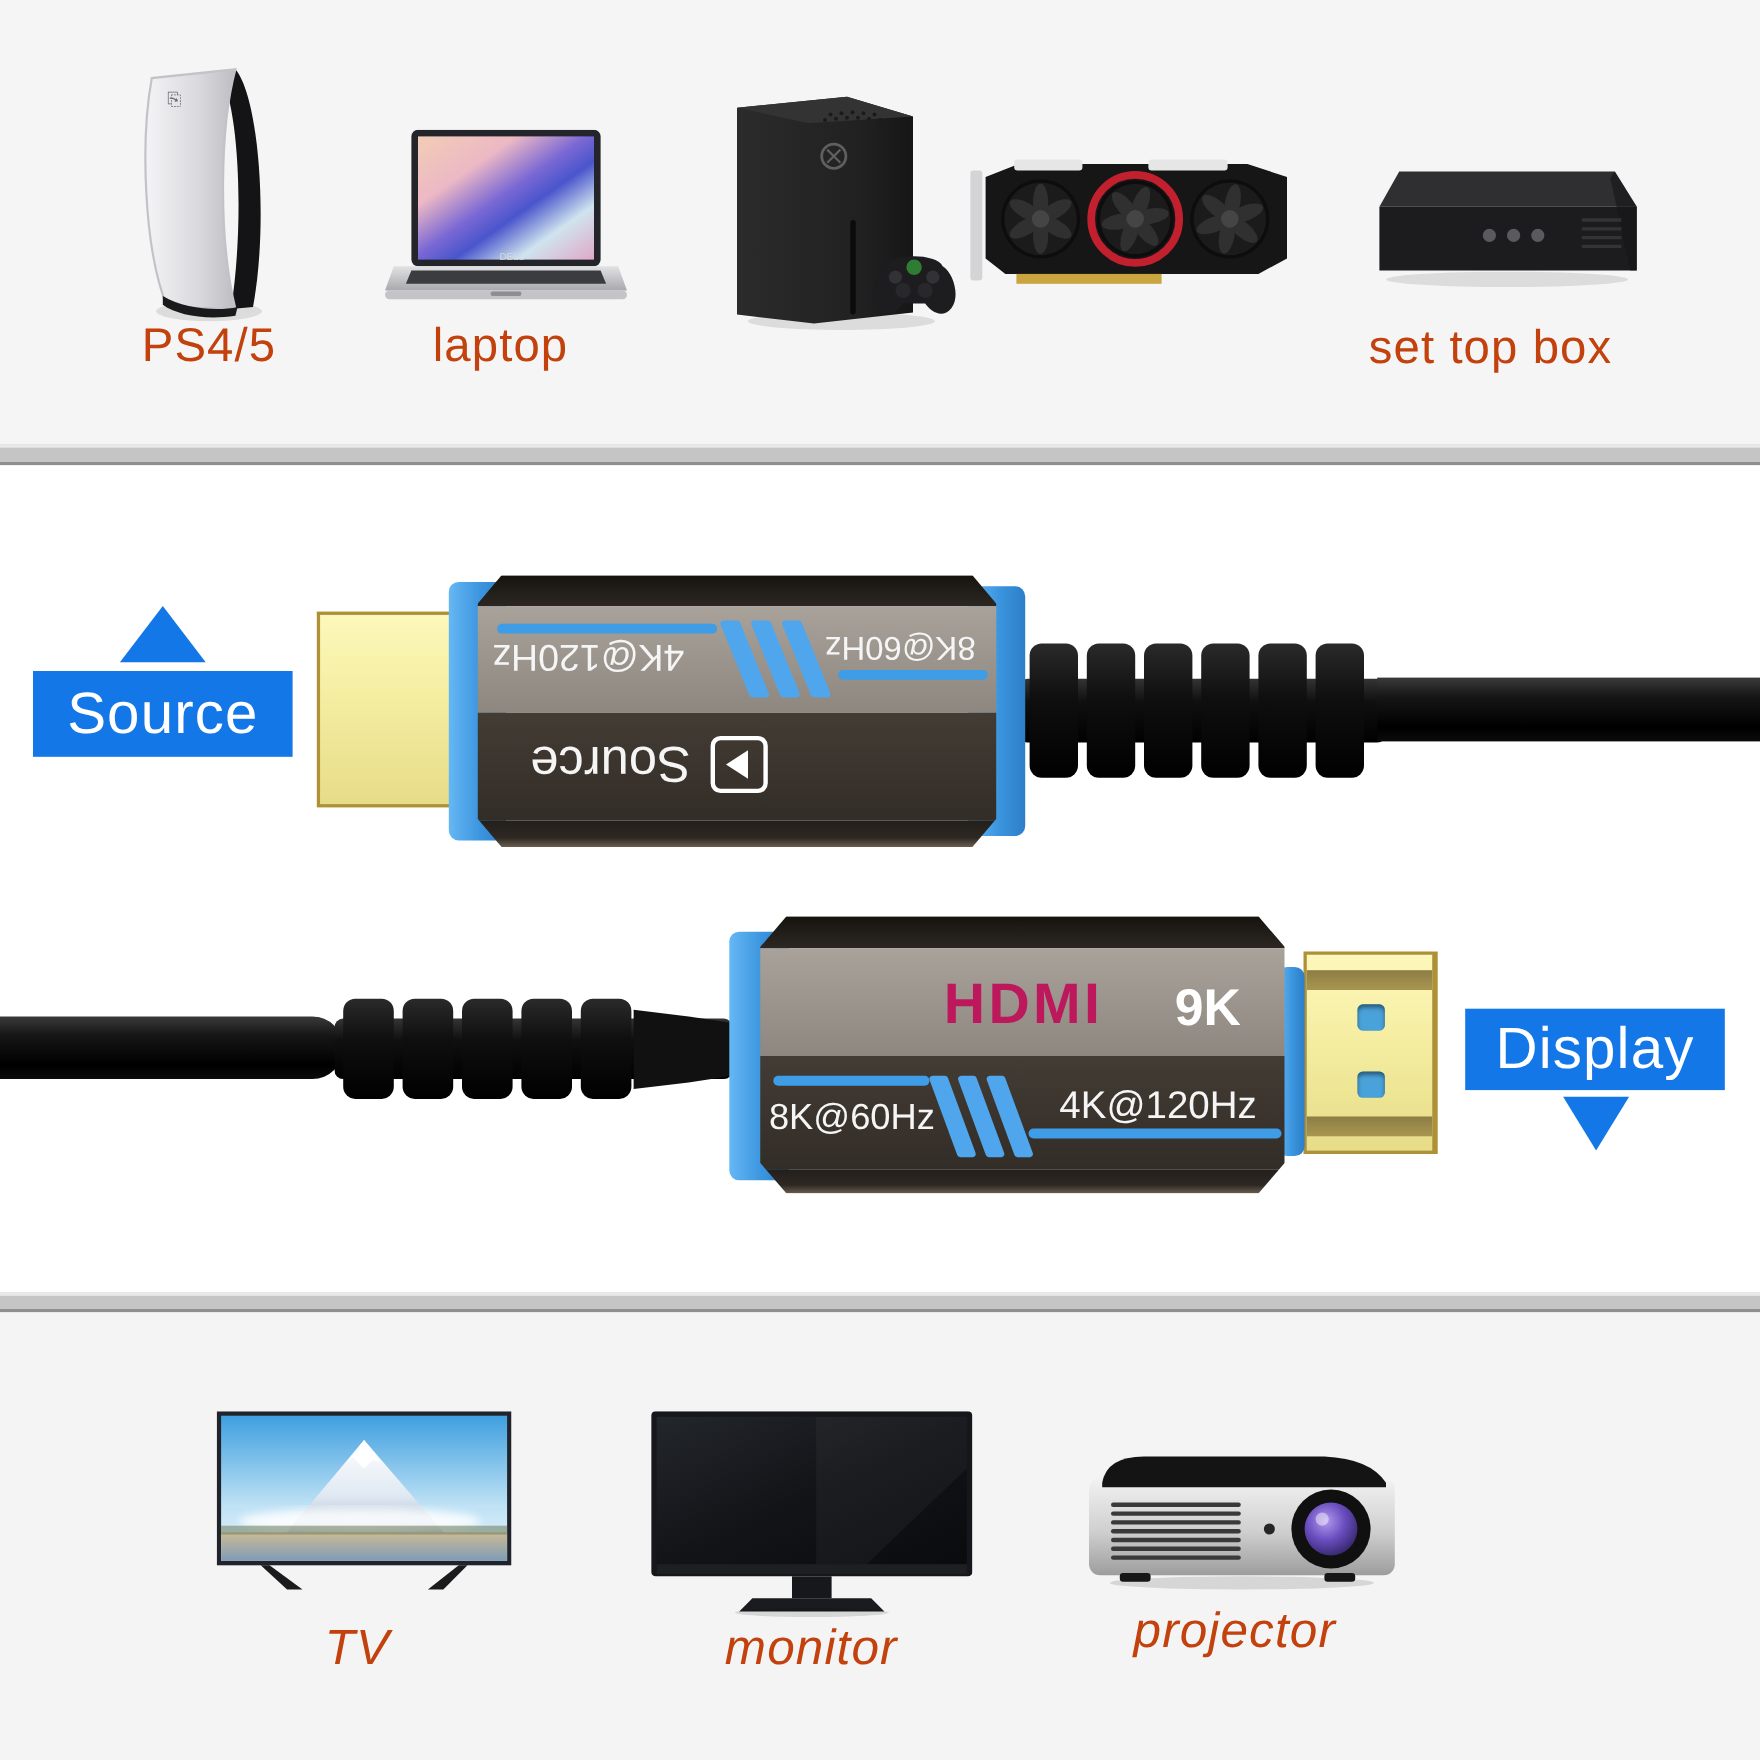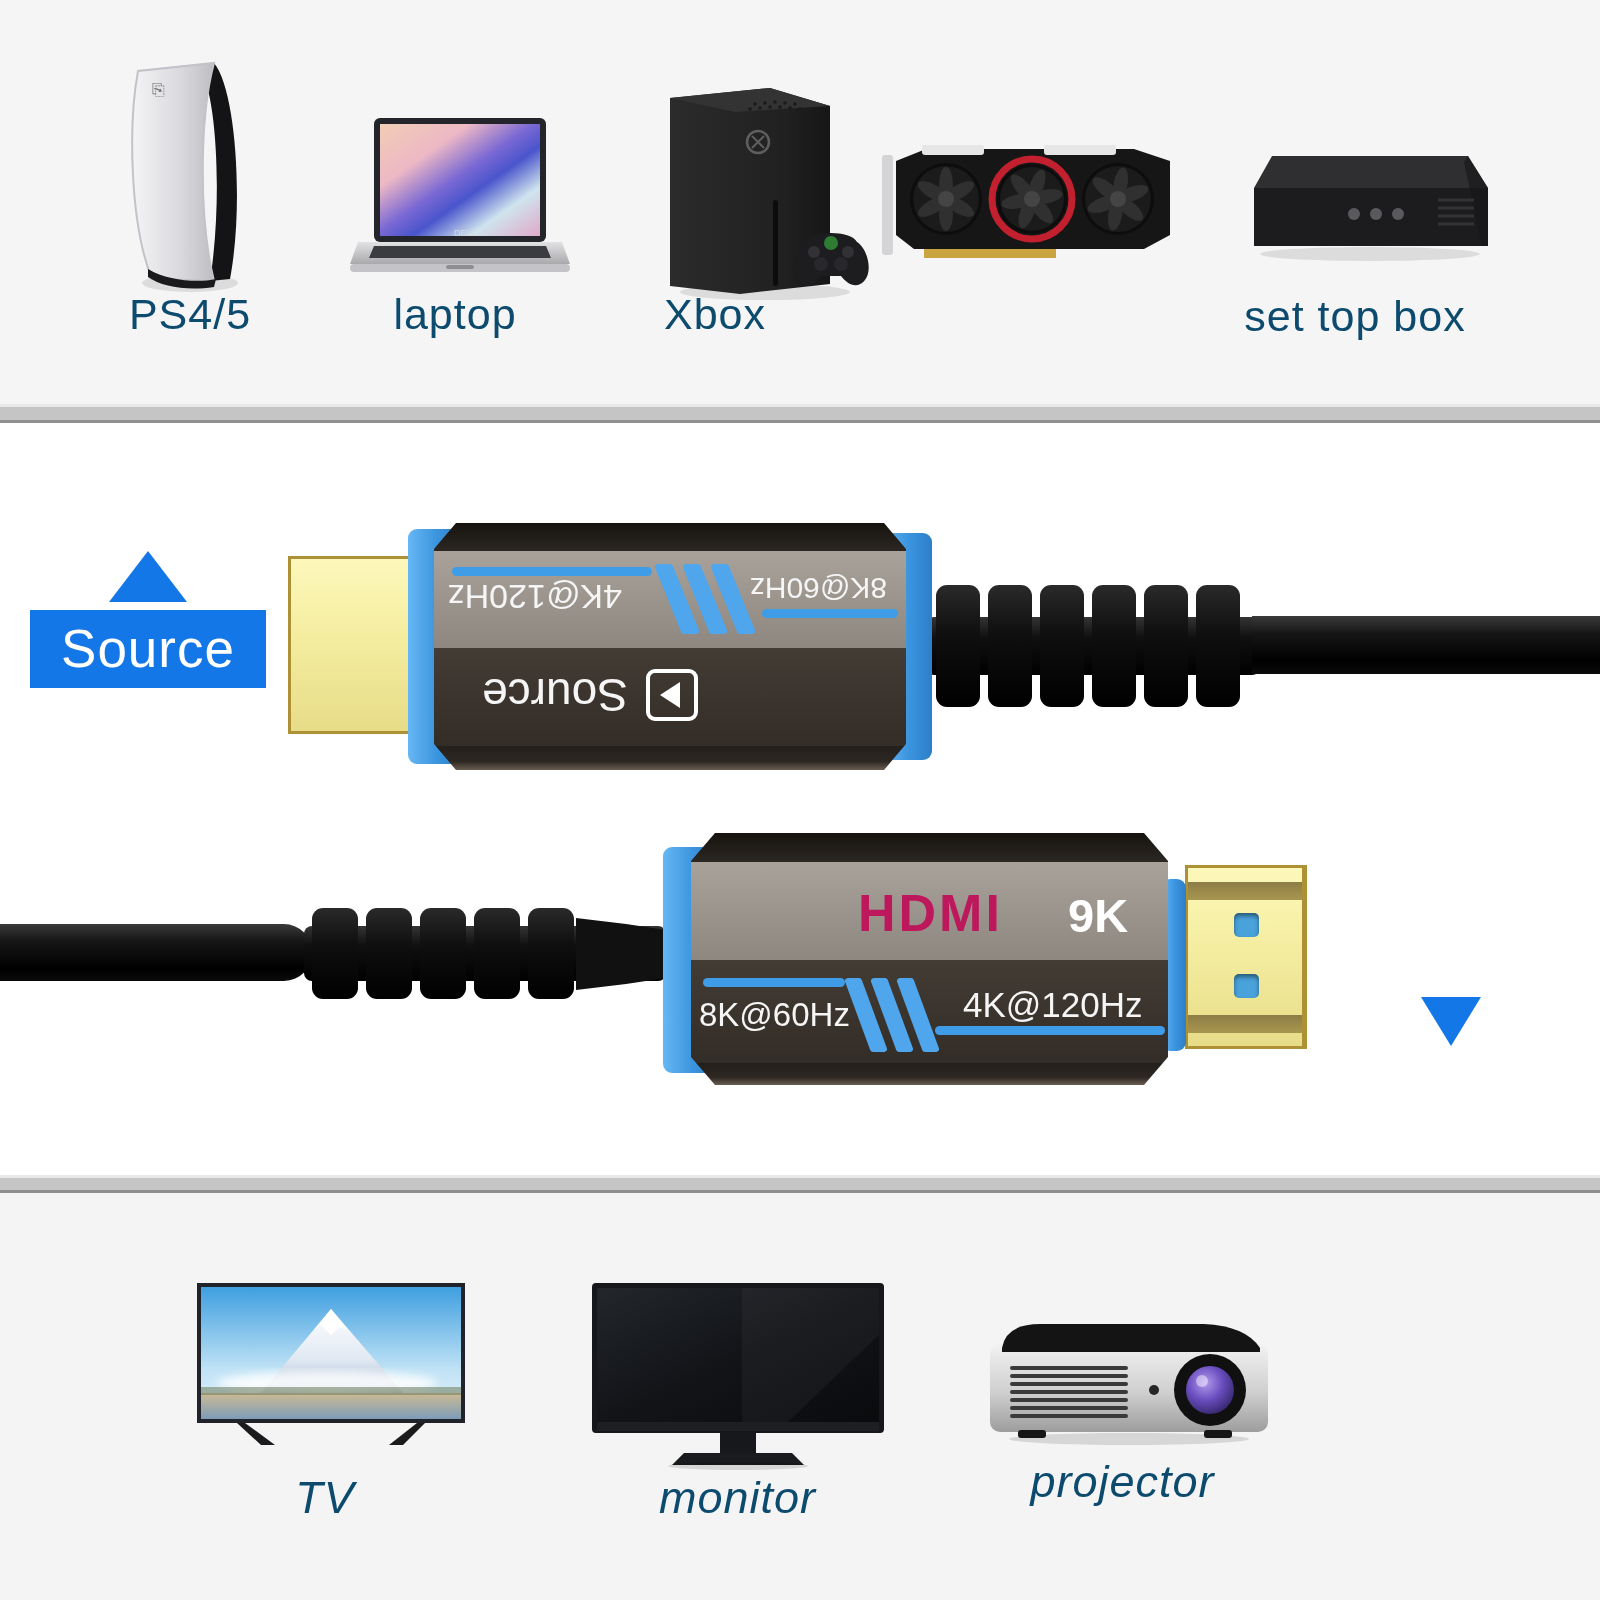--- a/index.html
+++ b/index.html
@@ -8,21 +8,21 @@
   .abs{position:absolute;}
   
   .sec-top{left:0;top:0;width:1600px;height:404px;background:#f5f5f6;}
   .divider{left:0;width:1600px;height:19px;background:#c5c5c5;
            border-top:3px solid #e9e9e9;border-bottom:3px solid #8f8f8f;box-sizing:border-box;}
   .div1{top:404px;}
   .div2{top:1175px;height:18px;}
   .sec-mid{left:0;top:423px;width:1600px;height:752px;background:#ffffff;}
   .sec-bottom{left:0;top:1193px;width:1600px;height:407px;background:#f4f4f5;}
   
-  .dev-label{color:#0c4a6e;font-size:43px;text-align:center;line-height:52px;letter-spacing:1px;}
+  .dev-label{color:#c2410c;font-size:43px;text-align:center;line-height:52px;letter-spacing:1px;}
   .bot-label{font-size:45px;font-style:italic;}
   
   .annot{background:#1377e8;color:#ffffff;text-align:center;}
   .annot-text{font-size:53px;line-height:78px;letter-spacing:1px;}
   .tri-up{width:0;height:0;border-left:39px solid transparent;border-right:39px solid transparent;
           border-bottom:51px solid #1377e8;}
   .tri-down{width:0;height:0;border-left:30px solid transparent;border-right:30px solid transparent;
             border-top:49px solid #1377e8;}
   
   .plug{background:linear-gradient(180deg,#fdf8bb 0%,#f4eda0 45%,#e7dc88 100%);
@@ -196,21 +196,20 @@
       <g stroke="#333336" stroke-width="3">
         <line x1="196" y1="50" x2="232" y2="50"></line>
           <line x1="196" y1="58" x2="232" y2="58"></line>
         <line x1="196" y1="66" x2="232" y2="66"></line>
           <line x1="196" y1="74" x2="232" y2="74"></line>
       </g>
     </svg>
 
     <div class="abs dev-label" style="left:90px;top:288px;width:200px">PS4/5</div>
     <div class="abs dev-label" style="left:355px;top:288px;width:200px">laptop</div>
-    <div class="abs dev-label" style="left:615px;top:288px;width:200px">Xbox</div>
     <div class="abs dev-label" style="left:1210px;top:290px;width:290px">set top box</div>
   </div>
 
   <div class="abs divider div1"></div>
 
   <div class="abs sec-mid">
 
     <div class="abs tri-up" style="left:109px;top:128px"></div>
     <div class="abs annot" style="left:30px;top:187px;width:236px;height:78px">
       <div class="annot-text">Source</div>
@@ -315,20 +314,23 @@
       <div class="abs blueline" style="left:272px;top:193px;width:230px"></div>
     </div>
 
     <div class="abs plug" style="left:1185px;top:442px;width:122px;height:184px;z-index:1;border-right-width:5px">
       <div class="abs plug-stripe" style="top:14px"></div>
       <div class="abs plug-stripe" style="top:147px"></div>
       <div class="abs plug-hole" style="top:45px"></div>
       <div class="abs plug-hole" style="top:106px"></div>
     </div>
 
+    <div class="abs annot" style="left:1332px;top:494px;width:236px;height:74px">
+      <div class="annot-text" style="line-height:74px">Display</div>
+    </div>
     <div class="abs tri-down" style="left:1421px;top:574px"></div>
   </div>
 
   <div class="abs divider div2"></div>
 
   <div class="abs sec-bottom">
 
     <svg class="abs" style="left:197px;top:90px" width="268" height="172" viewBox="0 0 268 172">
       <defs>
         <linearGradient id="tvSky" x1="0" y1="0" x2="0" y2="1">

